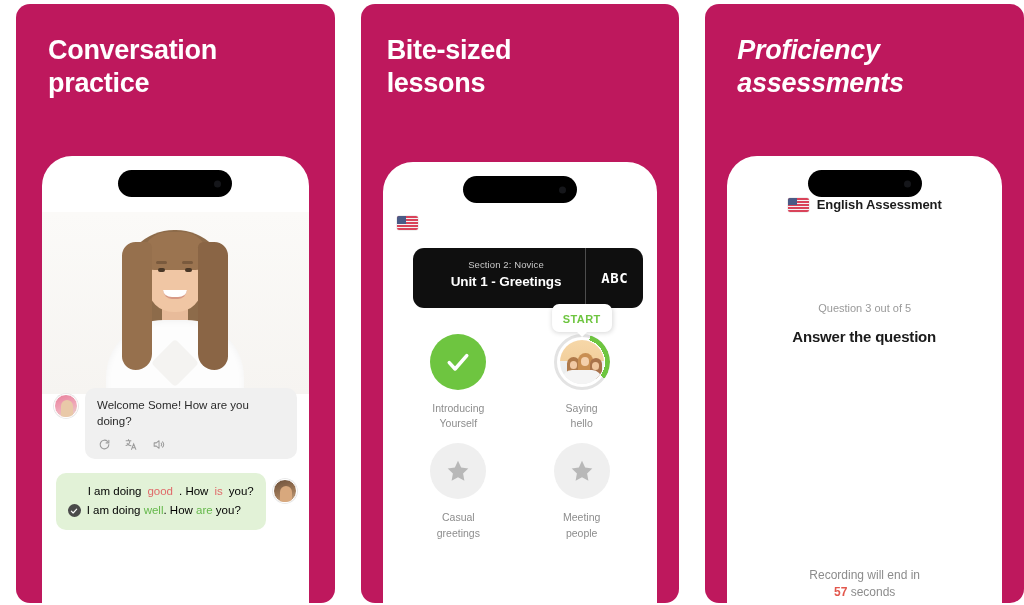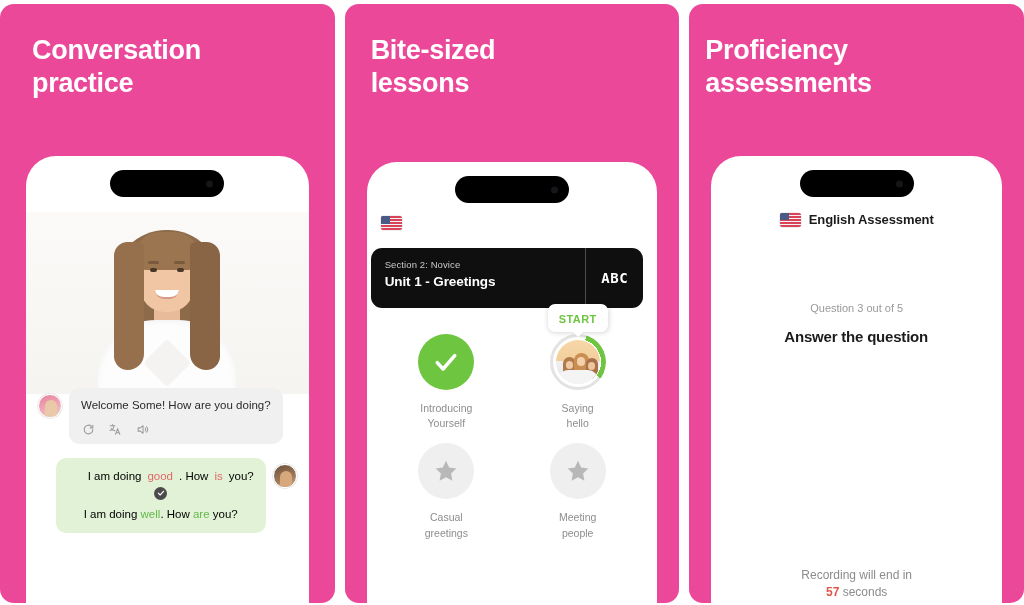--- a/index.html
+++ b/index.html
@@ -15,35 +15,36 @@
     display: flex;
     gap: 10px;
     padding: 4px 0 2px 0;
     background: #ffffff;
   }
 
   
   .panel {
     position: relative;
     flex: 1 1 0;
-    background: #ec4899;
+    background: #be185d;
     border-radius: 14px;
     overflow: hidden;
+    margin-left: 16px;
   }
   .panel-title {
     color: #ffffff;
     font-size: 27px;
     font-weight: bold;
     line-height: 1.22;
     letter-spacing: -0.3px;
     padding: 30px 0 0 32px;
     white-space: pre-line;
   }
   .panel:nth-child(2) .panel-title { padding-left: 26px; }
-  .panel:nth-child(3) .panel-title { padding-left: 16px; }
+  .panel:nth-child(3) .panel-title { padding-left: 32px; font-style: italic; }
 
   
   .phone {
     position: absolute;
     left: 26px; right: 26px;
     bottom: -14px;
     top: 152px;
     background: #ffffff;
     border-radius: 30px 30px 0 0;
     overflow: hidden;
@@ -112,39 +113,39 @@
   .avatar.a2::after { content:""; position:absolute; left:6px; top:6px; width:12px; height:17px; background:#d8a87d; border-radius:6px 6px 3px 3px; }
 
   .bubble { border-radius: 10px; padding: 10px 12px 8px 12px; max-width: 214px; }
   .bubble.grey { background: #f0f0f0; }
   .bubble.green { background: #e2f2d7; padding: 10px 12px; }
   .bubble-text { font-size: 11.5px; color: #2a2a2a; line-height: 1.35; }
   .bubble-actions { display: flex; gap: 14px; margin-top: 9px; padding-left: 1px; }
   .act-ico { width: 13px; height: 13px; opacity: .55; }
   .act-ico svg { display:block; width:100%; height:100%; }
   .corr-line { display: flex; align-items: center; gap: 6px; font-size: 11.5px; line-height: 1.5; }
-  .corr-line + .corr-line { margin-top: 2px; flex-direction: column; }
+  .corr-line + .corr-line { margin-top: 2px; }
   .corr-line.first { padding-left: 20px; }
   .err { color: #e06a6a; }
   .ok { color: #64b84a; }
   .check-badge {
     width: 13px; height: 13px; border-radius: 50%;
     background: #4b4b4b; flex: 0 0 auto;
     display: flex; align-items: center; justify-content: center;
   }
   .check-badge svg { width: 8px; height: 8px; }
   .flag-us { display:inline-block; width:21px; height:14px; border-radius:2px; overflow:hidden; position:relative;
      background: repeating-linear-gradient(180deg,#d9435a 0 1.6px,#f3f3f3 1.6px 3.1px); box-shadow:0 0 0 .5px rgba(0,0,0,.12); }
   .flag-us::after { content:""; position:absolute; left:0; top:0; width:9px; height:7.5px; background:#4a5a86; }
 
   .lessons-top { position: absolute; top: 54px; left: 14px; }
   .unit-card {
-    position: absolute; top: 86px; left: 4px; right: 14px;
+    position: absolute; top: 86px; left: 30px; right: 14px;
     height: 60px; background: #0f0f0f; border-radius: 11px;
-    display: flex; align-items: stretch; overflow: hidden;
+    display: flex; align-items: stretch; overflow: hidden; text-align: center;
   }
   .unit-main { flex: 1 1 auto; padding: 11px 0 0 14px; }
   .unit-sec { color: #c9c9c9; font-size: 9.5px; letter-spacing: .1px; }
   .unit-name { color: #ffffff; font-size: 13.5px; font-weight: bold; margin-top: 4px; letter-spacing: -.1px; }
   .unit-badge {
     flex: 0 0 58px; border-left: 1.5px solid #4d4d4d;
     display: flex; align-items: center; justify-content: center;
   }
   .abc { color: #ffffff; font-size: 14px; font-weight: bold; letter-spacing: .6px; font-family: "DejaVu Sans Mono", monospace; }
 
@@ -195,21 +196,21 @@
     border-top: 6px solid #ffffff;
   }
   .lesson-label {
     margin-top: 11px; text-align: center;
     font-size: 10.5px; color: #8d8d8d; line-height: 1.45;
     white-space: pre-line;
   }
 
   
   .assess-head {
-    position: absolute; top: 56px; left: 0; right: 0;
+    position: absolute; top: 41px; left: 0; right: 0;
     display: flex; align-items: center; justify-content: center; gap: 8px;
   }
   .assess-title { font-size: 13px; font-weight: bold; color: #1b1b1b; letter-spacing: -.1px; }
   .q-count { position: absolute; top: 146px; left: 0; right: 0; text-align: center; font-size: 11px; color: #9a9a9a; }
   .q-head { position: absolute; top: 172px; left: 0; right: 1px; text-align: center; font-size: 15px; font-weight: bold; color: #1b1b1b; letter-spacing: -.2px; }
   .q-body {
     position: absolute; top: 210px; left: 26px; right: 26px;
     text-align: center; font-size: 11.5px; color: #7e7e7e; line-height: 1.62;
   }
   .rec { position: absolute; bottom: 18px; left: 0; right: 0; text-align: center; }

